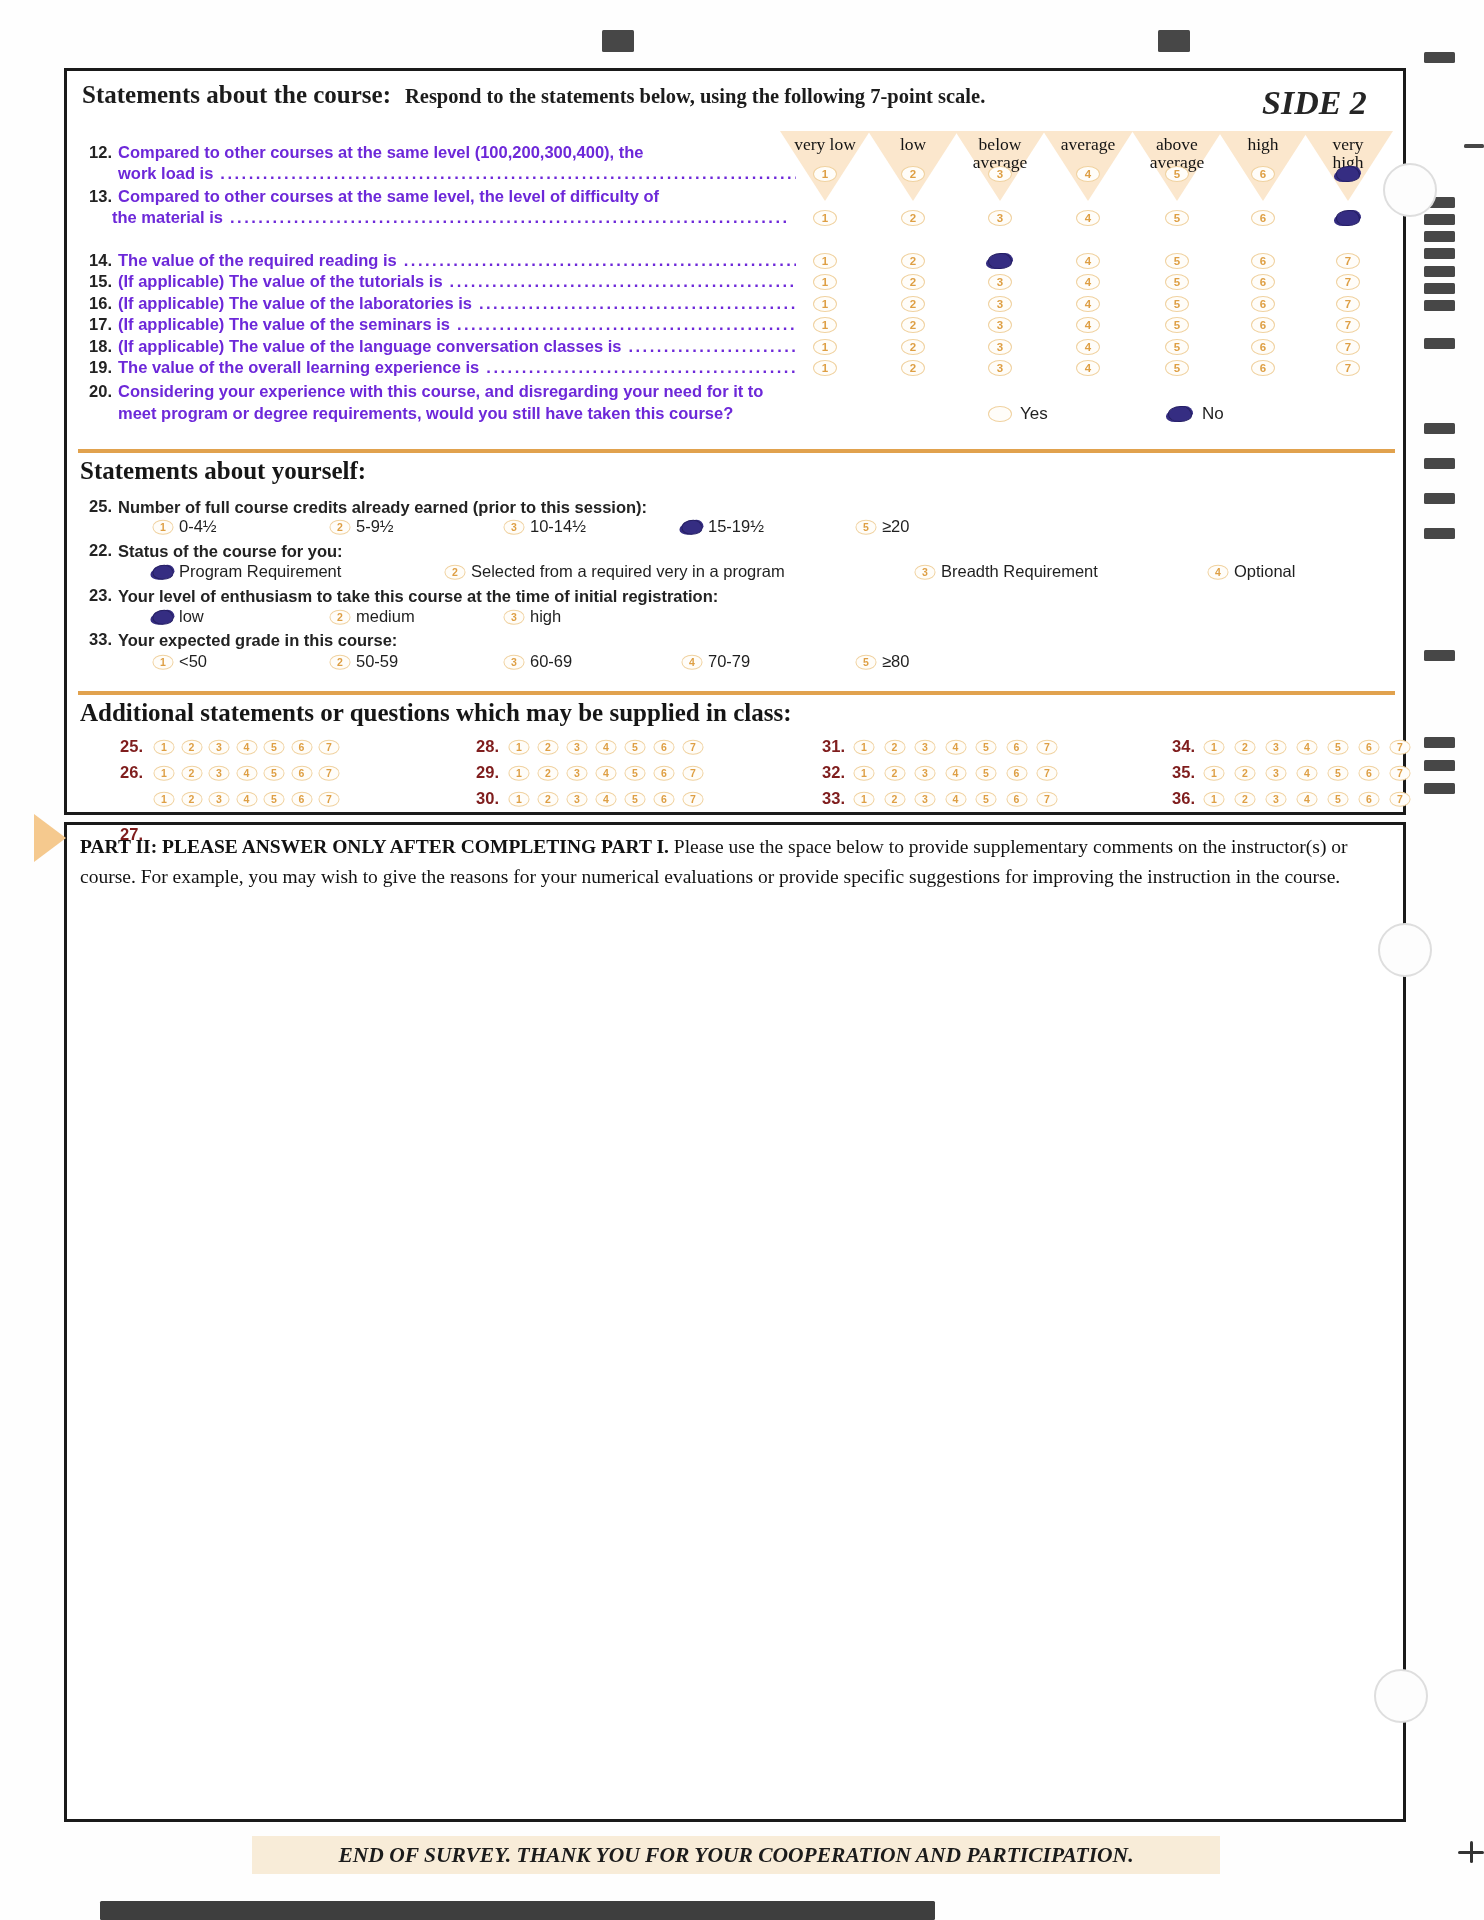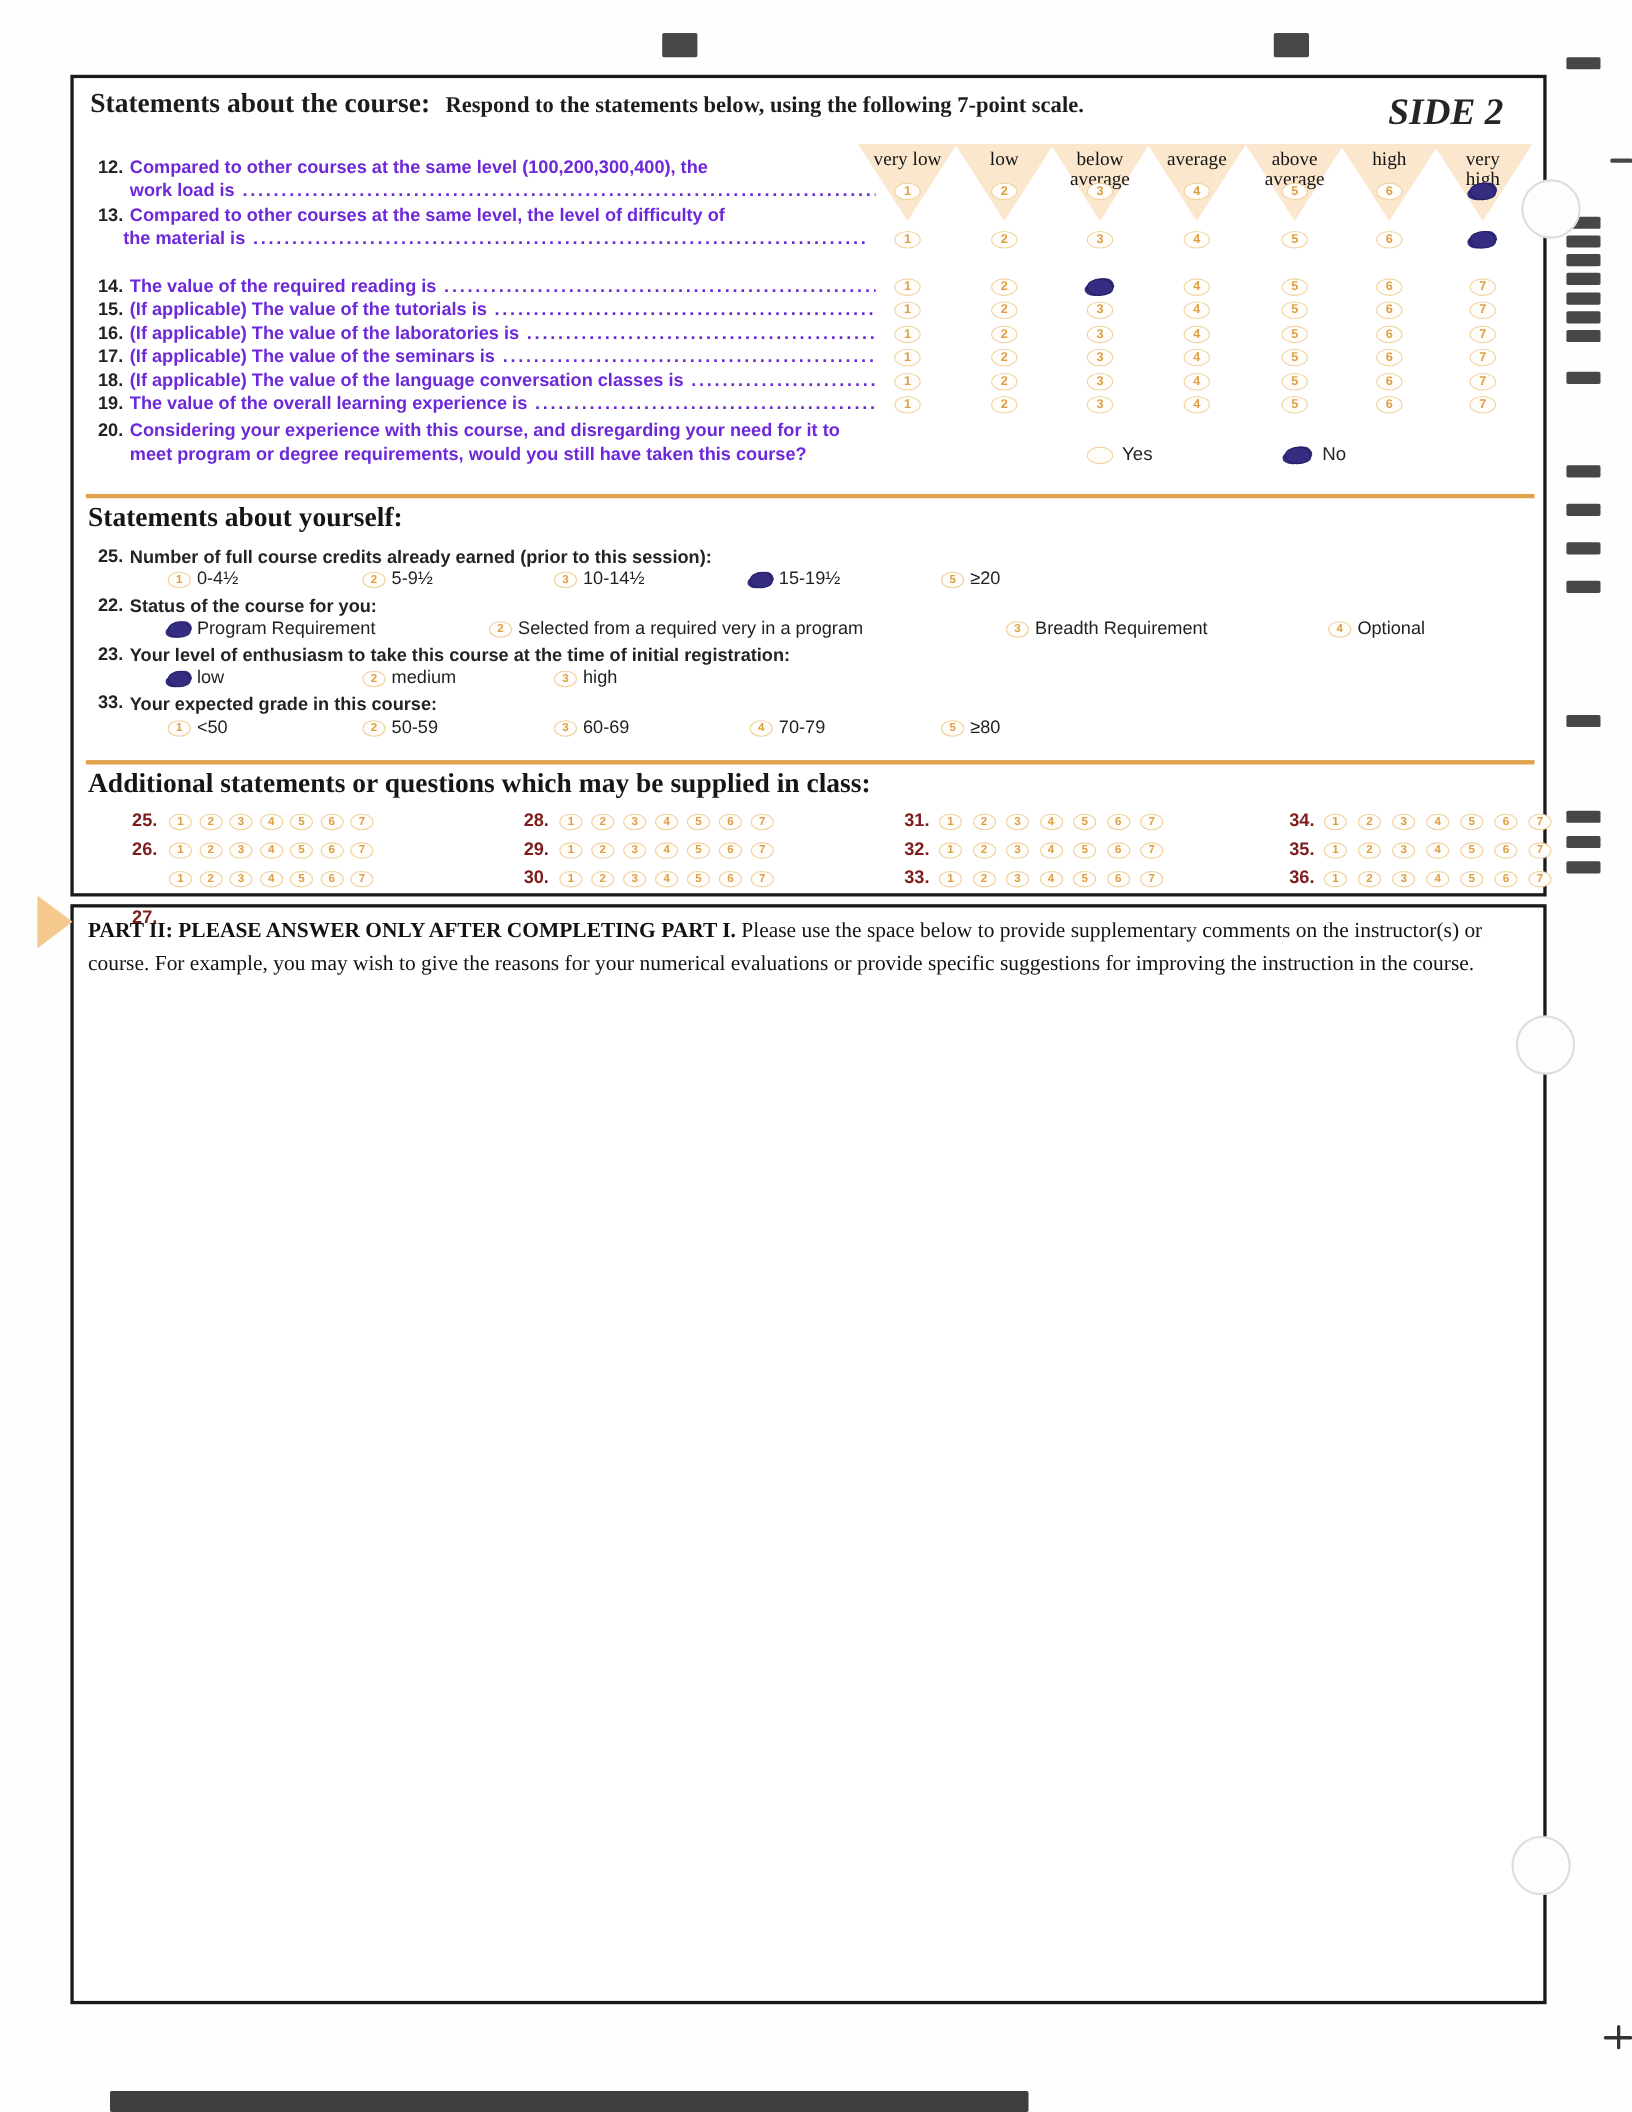--- a/index.html
+++ b/index.html
@@ -336,20 +336,21 @@
   <div class="rule" style="top:691px"></div>
   <div class="h2" style="top:698px">Additional statements or questions which may be supplied in class:</div>
 
   <div class="p2wrap">
     <b>PART II:  PLEASE ANSWER ONLY AFTER COMPLETING PART I.</b>
     <span>Please use the space below to provide supplementary comments on the instructor(s) or course. For example, you may wish to give the reasons for your numerical evaluations or provide specific suggestions for improving the instruction in the course.</span>
   </div>
   <div class="comment-area"></div>
   <div class="arrow"></div>
 
+  <div class="band">END OF SURVEY. THANK YOU FOR YOUR COOPERATION AND PARTICIPATION.</div>
 
   <div class="mark" style="left:602px;top:30px;width:32px;height:22px"></div>
   <div class="mark" style="left:1158px;top:30px;width:32px;height:22px"></div>
   <div class="mark" style="left:1464px;top:144px;width:20px;height:4px"></div>
   <div id="dashcol">
       <div class="mark" style="left: 1424px; top: 52px; width: 31px; height: 11px;"></div>
       <div class="mark" style="left: 1424px; top: 197px; width: 31px; height: 11px;"></div>
       <div class="mark" style="left: 1424px; top: 214px; width: 31px; height: 11px;"></div>
       <div class="mark" style="left: 1424px; top: 231px; width: 31px; height: 11px;"></div>
       <div class="mark" style="left: 1424px; top: 248px; width: 31px; height: 11px;"></div>

